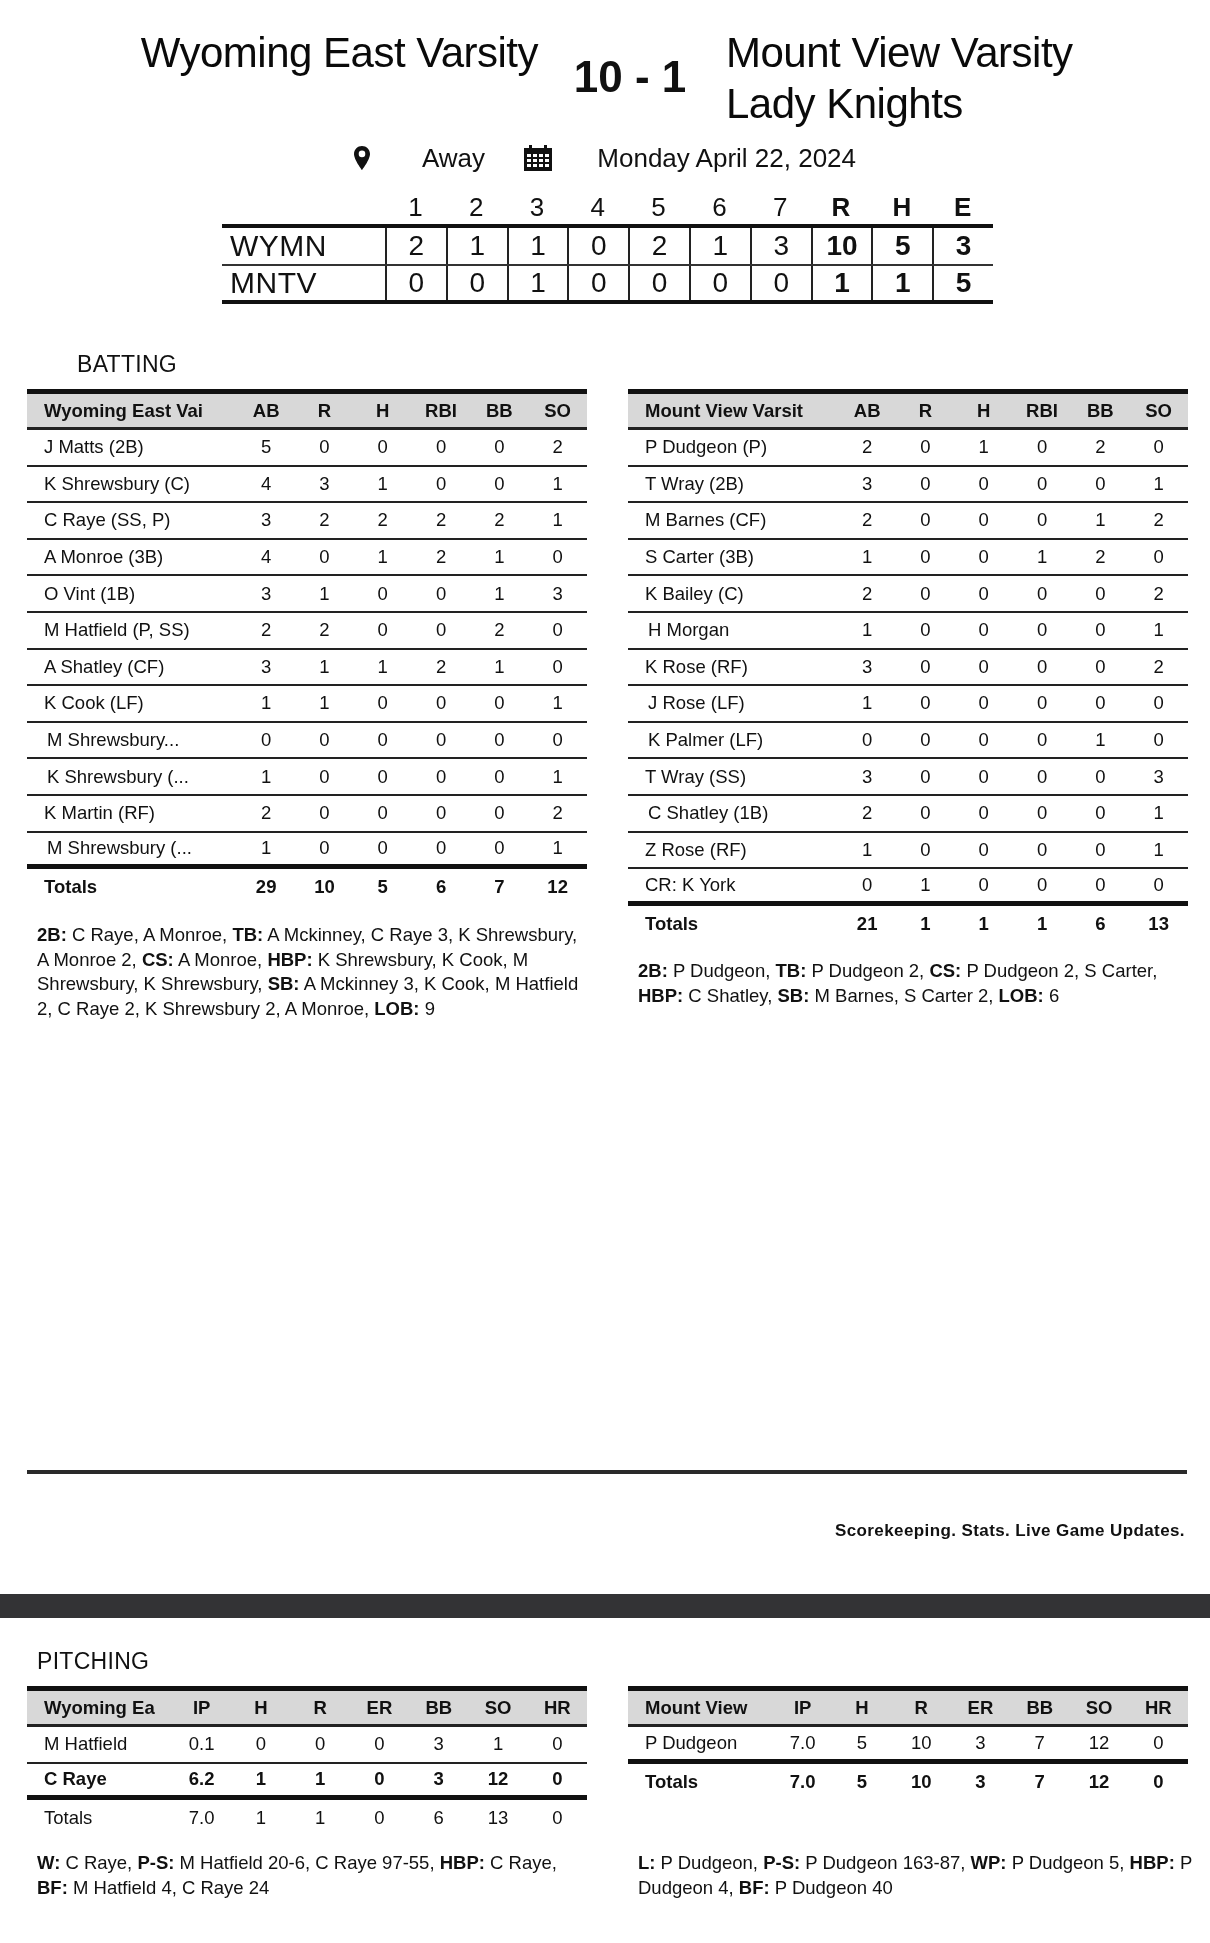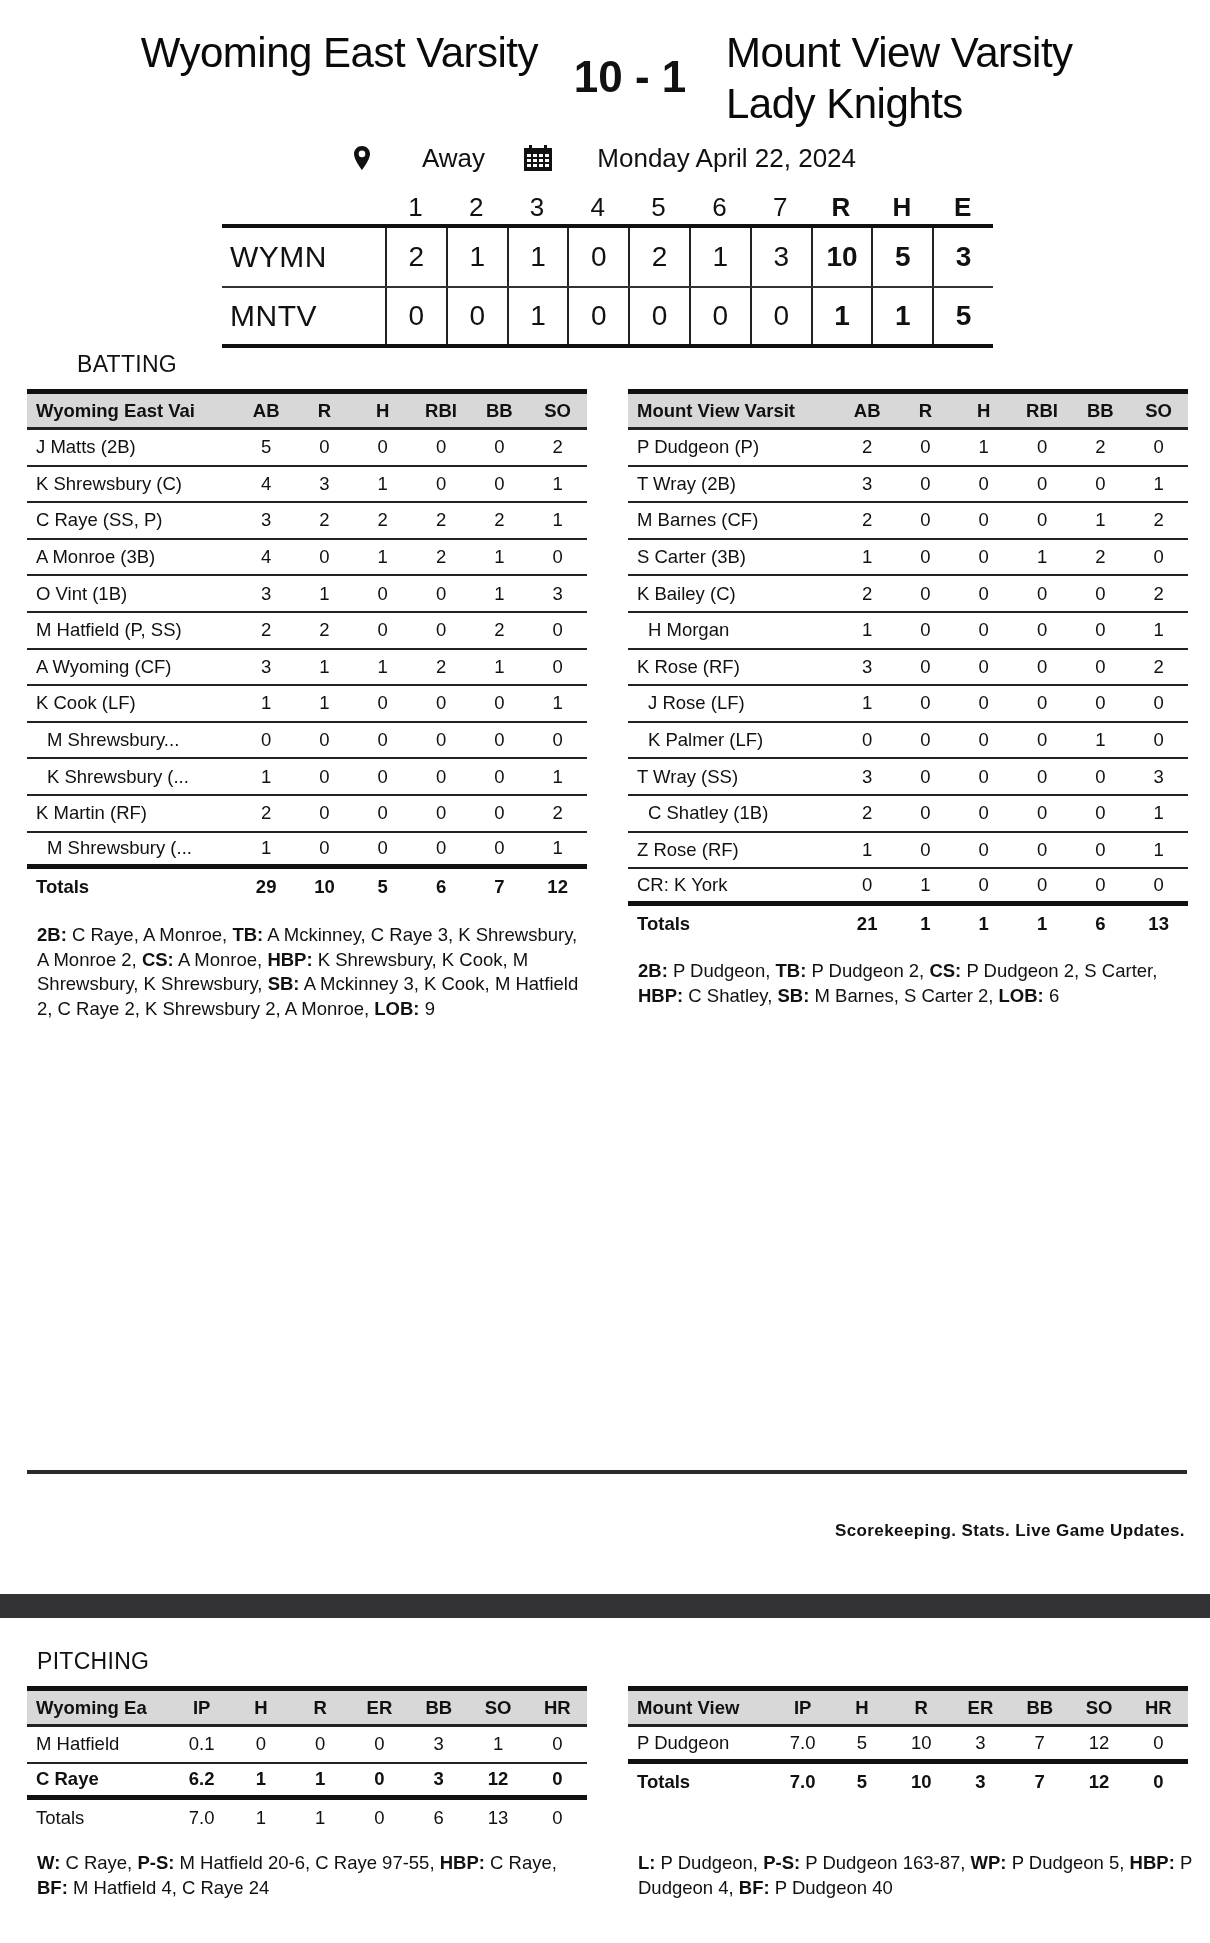--- a/index.html
+++ b/index.html
@@ -18,36 +18,36 @@
   .pin-icon { width: 16px; height: 24px; margin-right: 12px; }
   .cal-icon { width: 28px; height: 26px; margin-right: 5px; margin-left: 32px; }
 
   
   .linescore { position: absolute; left: 222px; top: 190px; width: 771px; }
   .ls-head { display: flex; height: 34px; align-items: center; }
   .ls-head .ls-team-col { width: 163px; }
   .ls-head .ls-cell { width: 60.8px; text-align: center; font-size: 26px; }
   .ls-head .ls-cell.bold { font-weight: bold; }
   .ls-body { border-top: 4px solid #111; border-bottom: 4px solid #111; }
-  .ls-row { display: flex; height: 58px; align-items: center; }
+  .ls-row { display: flex; height: 36px; align-items: center; }
   .ls-row + .ls-row { border-top: 2px solid #333; }
   .ls-row .ls-team { width: 163px; font-size: 30px; padding-left: 8px; letter-spacing: 0.5px; }
   .ls-row .ls-cell { width: 60.8px; height: 100%; display: flex; align-items: center; justify-content: center; font-size: 28px; border-left: 2px solid #222; }
   .ls-row .ls-cell.bold { font-weight: bold; }
 
   
   .section-label { position: absolute; left: 37px; font-size: 23px; letter-spacing: 0.3px; color: #111; }
 
   
   .stat-table { position: absolute; width: 560px; border-top: 5px solid #111; }
   .stat-table .row { display: flex; height: 36.6px; align-items: center; border-bottom: 2px solid #222; font-size: 18.5px; }
   .stat-table .row.header { background: #d8d8d8; font-weight: bold; border-bottom: 3px solid #222; height: 36px; }
   .stat-table .row.totals { font-weight: bold; border-bottom: none; }
   .stat-table .row.before-totals { border-bottom: 5px solid #111; }
-  .stat-table .name { padding-left: 9px; white-space: nowrap; overflow: hidden; }
+  .stat-table .name { padding-left: 17px; white-space: nowrap; overflow: hidden; }
   .stat-table .name.sub { padding-left: 20px; }
   .stat-table .num { text-align: center; }
   .bat .name { width: 210px; }
   .bat .num { width: 58.3px; }
   .pit .name { width: 145px; }
   .pit .num { width: 59.3px; }
   .stat-table .row.bold-row { font-weight: bold; }
   .stat-table .row.plain-totals { font-weight: normal; border-bottom: none; }
 
   
@@ -206,21 +206,21 @@
     <div class="row">
       <div class="name">M Hatfield (P, SS)</div>
       <div class="num">2</div>
       <div class="num">2</div>
       <div class="num">0</div>
       <div class="num">0</div>
       <div class="num">2</div>
       <div class="num">0</div>
     </div>
     <div class="row">
-      <div class="name">A Wyoming (CF)</div>
+      <div class="name">A Shatley (CF)</div>
       <div class="num">3</div>
       <div class="num">1</div>
       <div class="num">1</div>
       <div class="num">2</div>
       <div class="num">1</div>
       <div class="num">0</div>
     </div>
     <div class="row">
       <div class="name">K Cook (LF)</div>
       <div class="num">1</div>

